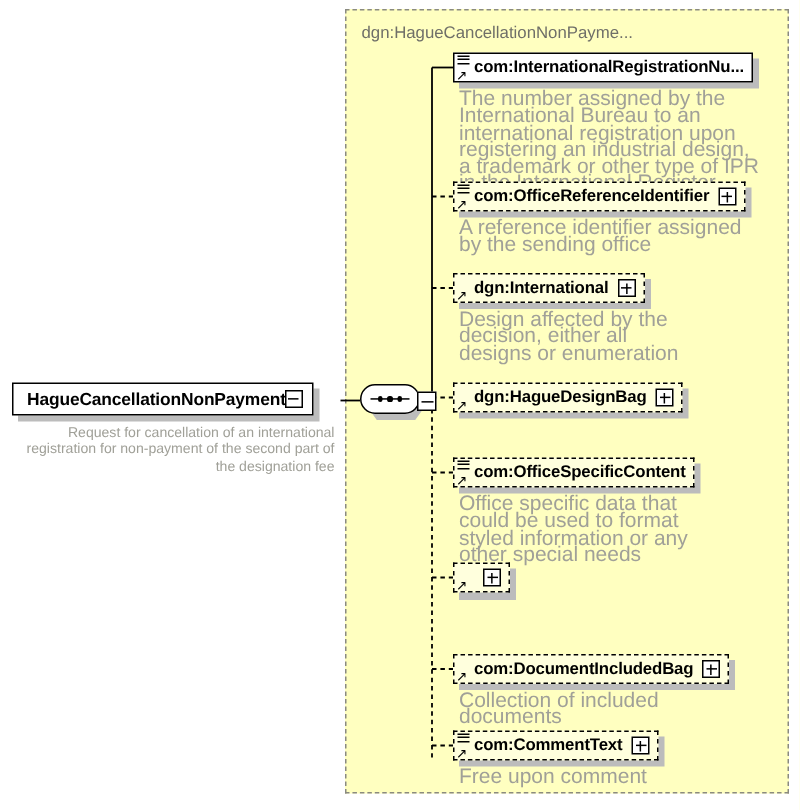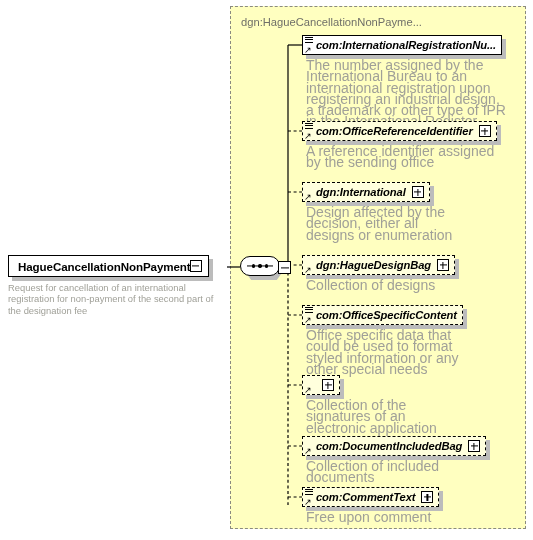--- a/index.html
+++ b/index.html
@@ -66,20 +66,21 @@
     min-width: 198px;
   }
   .root-box .node-label { font-size: 11.6px; }
 
   .desc {
     color: #a0a098;
     font-size: 9.4px;
     line-height: 11.3px;
     margin-top: 4px;
     font-family: "Liberation Sans", sans-serif;
+    text-align: right;
   }
   .root-desc { margin-top: 5px; width: 215px; }
 
   
   .toggle {
     width: 10px;
     height: 10px;
     border: 1.2px solid #000000;
     background: #ffffff;
     position: relative;
@@ -184,21 +185,21 @@
     position: absolute;
     left: 302px;
   }
   .child .node-holder { display: inline-block; }
   .elem-box {
     height: 20px;
     padding: 0 5px 0 13px;
     background: #ffffff;
   }
   .elem-box.dashed { background: #ffffdd; }
-  .elem-box .node-label { font-size: 11.2px; font-style: italic; }
+  .elem-box .node-label { font-size: 11.2px; }
   .elem-box .toggle { margin-left: 6px; }
 
   
   .glyph-lines {
     position: absolute;
     left: 1.5px;
     top: 1px;
     width: 8px;
     height: 7px;
   }
@@ -330,21 +331,20 @@
 
   <div class="child" style="top:255px;">
     <div class="node-holder">
       <div class="node-shadow"></div>
       <div class="node-box dashed elem-box">
         <span class="glyph-arrow">↗</span>
         <span class="node-label">dgn:HagueDesignBag</span>
         <span class="toggle plus"></span>
       </div>
     </div>
-    <div class="child-desc" style="width:180px">Collection of designs</div>
   </div>
 
   <div class="child" style="top:305px;">
     <div class="node-holder">
       <div class="node-shadow"></div>
       <div class="node-box dashed elem-box">
         <span class="glyph-lines">
             <i></i>
             <i></i>
             <i></i>
@@ -357,21 +357,20 @@
   </div>
 
   <div class="child" style="top:375px;">
     <div class="node-holder">
       <div class="node-shadow"></div>
       <div class="node-box dashed elem-box">
         <span class="glyph-arrow">↗</span>
         <span class="toggle plus"></span>
       </div>
     </div>
-    <div class="child-desc" style="width:150px">Collection of the signatures of an electronic application</div>
   </div>
 
   <div class="child" style="top:436px;">
     <div class="node-holder">
       <div class="node-shadow"></div>
       <div class="node-box dashed elem-box">
         <span class="glyph-arrow">↗</span>
         <span class="node-label">com:DocumentIncludedBag</span>
         <span class="toggle plus"></span>
       </div>

